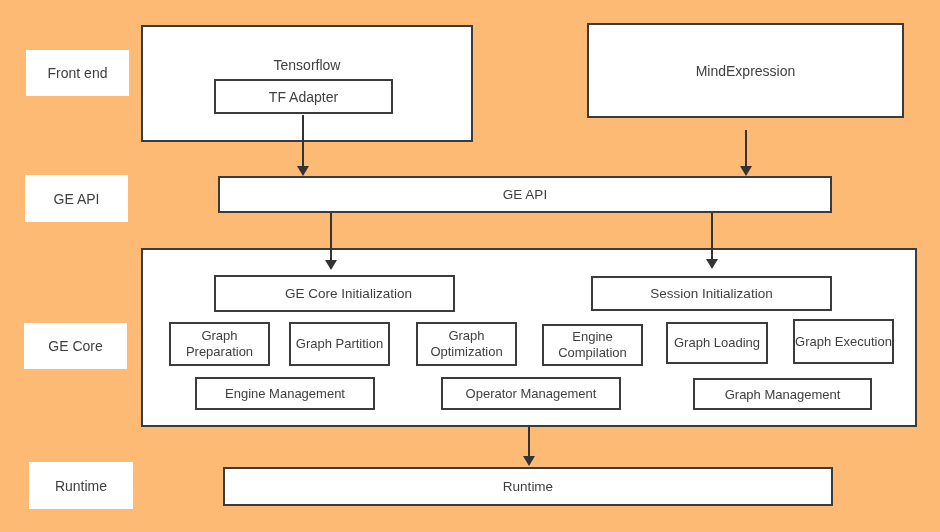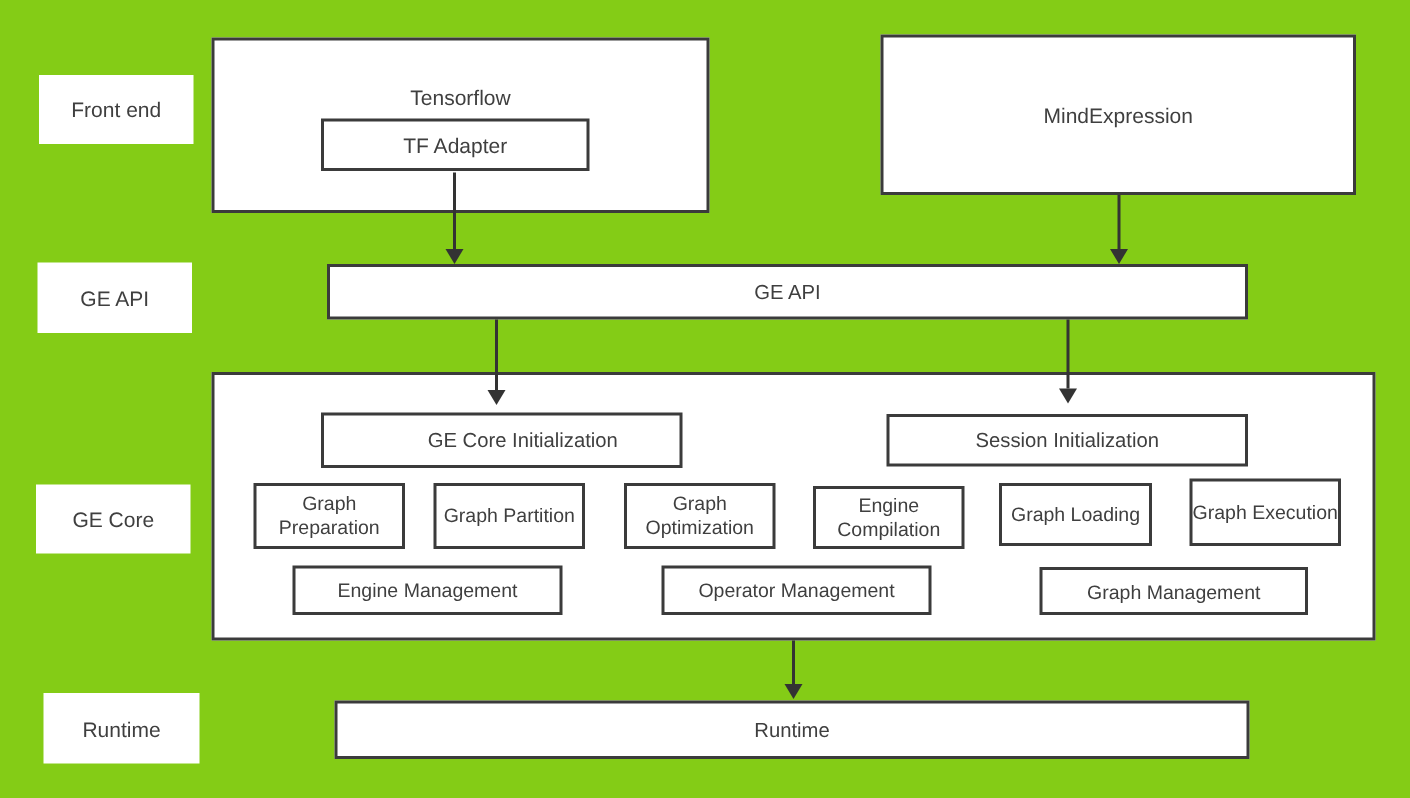--- a/index.html
+++ b/index.html
@@ -1,19 +1,19 @@
 <!DOCTYPE html>
 <html><head>
 <meta charset="utf-8">
 <style>
   html,body{margin:0;padding:0;background:#000;}
   #canvas{
     position:relative;
     width:940px;height:532px;
-    background:#84cc16;
+    background:#fdba74;
     font-family:"Liberation Sans","DejaVu Sans",sans-serif;
     color:#3f3f3f;
     overflow:hidden;
   }
   .abs{position:absolute;box-sizing:border-box;}
   .row-label{
     background:#fff;
     display:flex;align-items:center;justify-content:center;
     font-size:14px;
   }
@@ -59,21 +59,21 @@
   <div class="abs row-label" style="left:26px;top:50px;width:103px;height:46px;">Front end</div>
   <div class="abs row-label" style="left:25px;top:175px;width:103px;height:47px;">GE API</div>
   <div class="abs row-label" style="left:24px;top:323px;width:103px;height:46px;text-align:right;">GE Core</div>
   <div class="abs row-label" style="left:29px;top:462px;width:104px;height:47px;">Runtime</div>
 
   <div class="abs box" style="left:141px;top:25px;width:332px;height:117px;">
     <span class="big-label">Tensorflow</span>
     <div class="abs box center" style="left:71px;top:52px;width:179px;height:35px;font-size:14px;">TF Adapter</div>
   </div>
 
-  <div class="abs box center" style="left:587px;top:23px;width:317px;height:107px;font-size:14px;">MindExpression</div>
+  <div class="abs box center" style="left:587px;top:23px;width:317px;height:95px;font-size:14px;">MindExpression</div>
 
   <div class="abs box center bar" style="left:218px;top:176px;width:614px;height:37px;">GE API</div>
 
   <div class="abs box" style="left:141px;top:248px;width:776px;height:179px;">
 
     <div class="abs box center init" style="left:71px;top:25px;width:241px;height:37px;padding-left:28px;">GE Core Initialization</div>
     <div class="abs box center init" style="left:448px;top:26px;width:241px;height:35px;">Session Initialization</div>
 
     <div class="abs box center module" style="left:26px;top:72px;width:101px;height:44px;">Graph Preparation</div>
     <div class="abs box center module" style="left:146px;top:72px;width:101px;height:44px;">Graph Partition</div>

